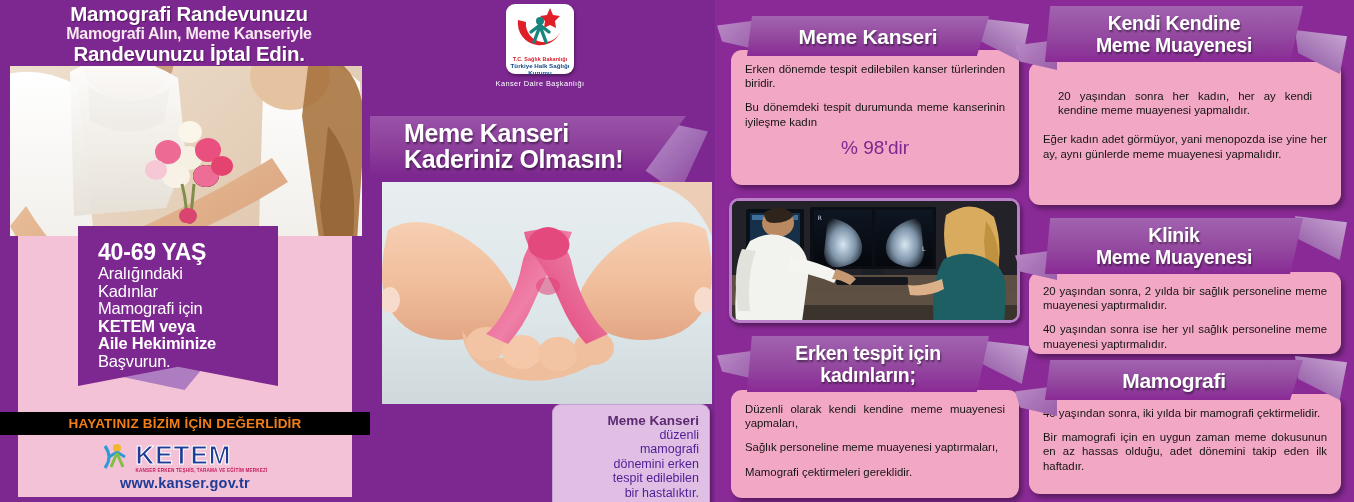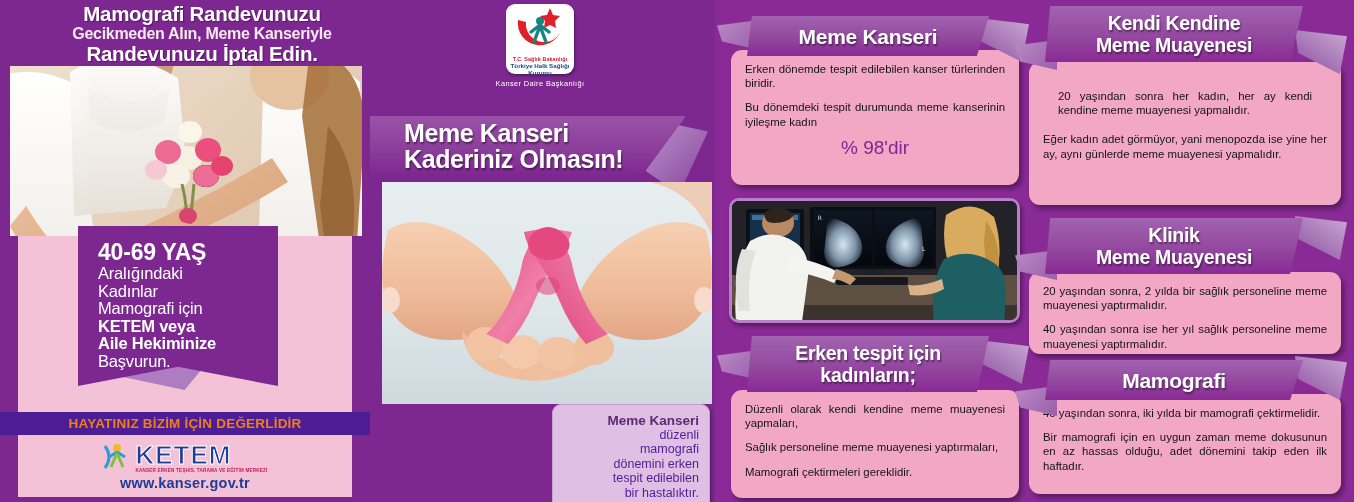--- a/index.html
+++ b/index.html
@@ -10,21 +10,21 @@
     background: #8a2a96;
   }
   .stage { position: relative; width: 1354px; height: 502px; background: #8a2a96; }
 
   
   .left-panel {
     position: absolute; left: 0; top: 0; width: 370px; height: 502px;
     background: #7d2790;
   }
   .lp-head {
-    position: absolute; left: 17px; top: 0; width: 370px; height: 66px;
+    position: absolute; left: 4px; top: 0; width: 370px; height: 66px;
     background: #7d2790;
     display: flex; flex-direction: column; align-items: center; justify-content: center;
     padding-top: 2px;
   }
   .lp-head-l1 {
     color: #ffffff; font-weight: bold; font-size: 20.5px; letter-spacing: -0.3px;
     line-height: 21px; text-shadow: 1px 1px 1px rgba(0,0,0,.35);
   }
   .lp-head-l2 {
     color: #f7e9ef; font-weight: bold; font-size: 16px; letter-spacing: -0.3px;
@@ -59,21 +59,21 @@
     position: absolute; left: 104px; top: 352px; width: 112px; height: 38px;
     background: #ae7cc0;
     clip-path: polygon(0 0, 100% 0, 72% 100%, 0 55%);
   }
   .co-big { color:#ffffff; font-weight:bold; font-size:23px; line-height:25px; letter-spacing:-0.2px; }
   .co-l { color:#ffffff; font-size:16.5px; line-height:17.5px; letter-spacing:-0.2px; }
   .co-b { color:#ffffff; font-size:16.5px; line-height:17.5px; font-weight:bold; letter-spacing:-0.2px; }
 
   .lp-slogan {
     position: absolute; left: 0; top: 412px; width: 370px; height: 23px;
-    background: #4c1d95; display: flex; align-items: center; justify-content: center;
+    background: #000000; display: flex; align-items: center; justify-content: center;
   }
   .lp-slogan span {
     color: #f07f1a; font-weight: bold; font-size: 13.5px; letter-spacing: 0.2px;
   }
   .lp-logo-area {
     position: absolute; left: 18px; top: 435px; width: 334px; height: 62px;
     background: #f4c2d7; display: flex; flex-direction: column; align-items: center;
     justify-content: center; gap: 2px;
   }
   .ketem-row { display: flex; align-items: center; gap: 3px; }
@@ -170,21 +170,21 @@
 </style>
 </head>
 <body>
 
 <div class="stage">
 
   <div class="left-panel">
 
     <div class="lp-head">
       <div class="lp-head-l1">Mamografi Randevunuzu</div>
-      <div class="lp-head-l2">Gecikmeden Alın, Meme Kanseriyle</div>
+      <div class="lp-head-l2">Mamografi Alın, Meme Kanseriyle</div>
       <div class="lp-head-l3">Randevunuzu İptal Edin.</div>
     </div>
 
     <div class="lp-photo">
       <svg width="352" height="340" viewBox="0 0 352 340">
         <defs>
           <linearGradient id="bgWarm" x1="0" y1="0" x2="1" y2="1">
             <stop offset="0%" stop-color="#efe0cf"></stop>
             <stop offset="50%" stop-color="#e3cdb6"></stop>
             <stop offset="100%" stop-color="#d9c0a8"></stop>

